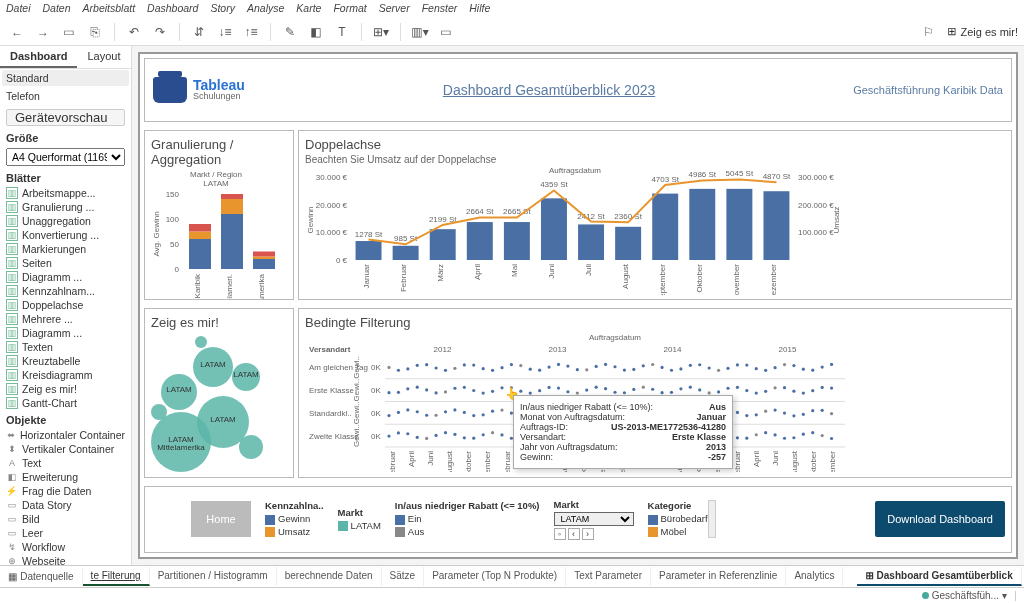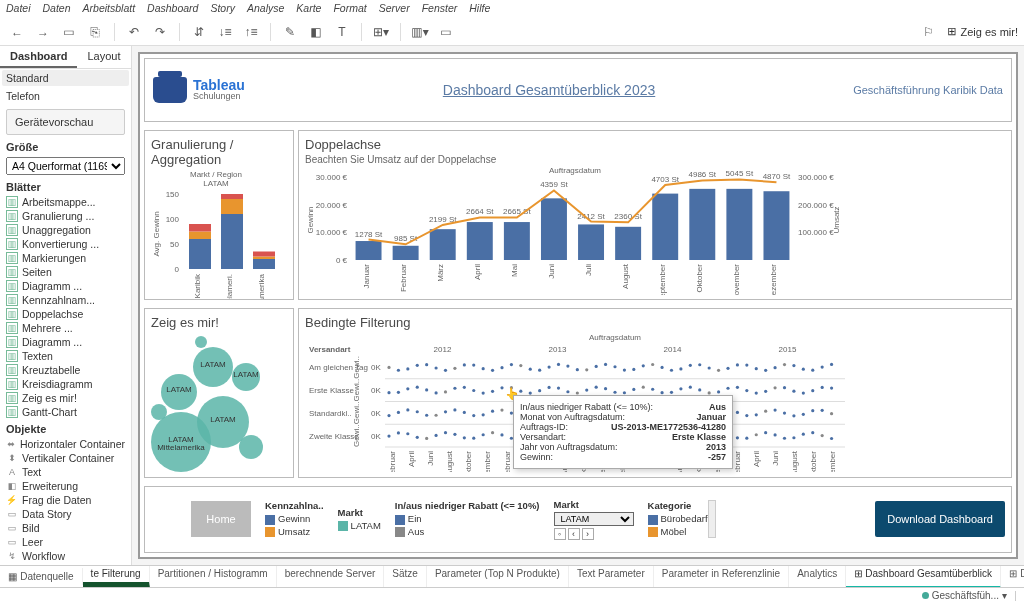--- a/index.html
+++ b/index.html
@@ -17,21 +17,21 @@
 .zeig-btn { display:flex; align-items:center; gap:4px; color:#333; font-size:11px;}
 
 
 .main { display:flex; height: calc(100% - 18px - 28px - 22px - 16px); }
 .leftpanel { width:132px; border-right:1px solid #ddd; display:flex; flex-direction:column; overflow:hidden;}
 .lp-tabs { display:flex; border-bottom:1px solid #ddd; font-size:11px;}
 .lp-tab { padding:4px 10px; cursor:pointer;}
 .lp-tab.active { font-weight:bold; border-bottom:2px solid #666;}
 .lp-sec-title { font-weight:bold; font-size:11px; padding:4px 6px 2px; color:#333;}
 .lp-gray { background:#eee; padding:2px 4px; margin:1px 2px; font-size:10.5px; border-radius:2px;}
-.lp-btn { display:inline-block; padding:6px 8px; border:1px solid #ccc; background:#f5f5f5; font-size:11px; margin:4px 6px 2px; border-radius:2px;}
+.lp-btn { display:inline-block; padding:0 8px; border:1px solid #ccc; background:#f5f5f5; font-size:13px; margin:4px 6px 2px; border-radius:2px;}
 .lp-select { margin:2px 6px; width:calc(100% - 12px); font-size:10.5px; padding:1px;}
 .lp-list { overflow-y:auto; flex:0 0 auto;}
 .lp-item { display:flex; align-items:center; gap:4px; padding:1px 6px; font-size:10.5px; white-space:nowrap; overflow:hidden; text-overflow:ellipsis;}
 .lp-item .ico { width:12px; height:12px; display:inline-flex; align-items:center; justify-content:center; font-size:9px;}
 .sheet-ico { color:#7b9; border:1px solid #7b9; width:10px; height:10px; font-size:7px; line-height:8px;}
 .obj-ico { color:#888;}
 
 
 .canvas { flex:1; background:#f4f4f4; padding:6px; overflow:hidden;}
 .dash { background:#fff; border:2px solid #999; height:100%; display:flex; flex-direction:column; gap:8px; padding:4px;}
@@ -70,22 +70,22 @@
 .dl-btn{background:#0c4a6e;color:#fff;padding:12px 12px;font-size:11px;margin-left:auto;border-radius:2px;}
 .market-sel{border:1px solid #666;font-size:9px;padding:0 2px;width:80px;}
 .pager{display:flex;gap:2px;font-size:9px;margin-top:2px;}
 .pager span{border:1px solid #aaa;width:12px;height:12px;display:inline-flex;align-items:center;justify-content:center;}
 .kat-scroll{position:relative;padding-right:8px;}
 .kat-scroll::after{content:"";position:absolute;right:0;top:0;bottom:0;width:6px;background:#eee;border:1px solid #ccc;}
 
 
 .sheet-tabs{display:flex;align-items:center;height:22px;border-top:1px solid #ccc;background:#fff;font-size:10px;overflow:hidden;}
 .sheet-tab{padding:3px 8px;border-right:1px solid #eee;white-space:nowrap;color:#555;}
-.sheet-tab.active-orange{border-bottom:6px solid #14532d;color:#333;}
-.sheet-tab.active-blue{border-bottom:2px solid #14b8a6;color:#333;font-weight:normal;}
+.sheet-tab.active-orange{border-bottom:2px solid #14532d;color:#333;text-decoration:underline;}
+.sheet-tab.active-blue{border-bottom:2px solid #0c4a6e;color:#333;font-weight:bold;margin-left:14px;}
 
 
 .statusbar{height:16px;border-top:1px solid #ccc;display:flex;justify-content:flex-end;align-items:center;padding:0 8px;font-size:10px;gap:8px;color:#555;}
 .status-item{display:flex;align-items:center;gap:3px;}
 .green-dot{width:7px;height:7px;background:#4a9;border-radius:50%;}
 </style>
 </head>
 <body>
 
 <div class="menubar">
@@ -699,21 +699,21 @@
       </div>
     </div>
   </div>
 </div>
 
 <div class="sheet-tabs">
   <div class="sheet-tab">▦ <span>Datenquelle</span></div>
   <div id="btabs" style="display:flex">
       <div class="sheet-tab active-orange">te Filterung</div>
       <div class="sheet-tab">Partitionen / Histogramm</div>
-      <div class="sheet-tab">berechnende Server</div>
+      <div class="sheet-tab">berechnende Daten</div>
       <div class="sheet-tab">Sätze</div>
       <div class="sheet-tab">Parameter (Top N Produkte)</div>
       <div class="sheet-tab">Text Parameter</div>
       <div class="sheet-tab">Parameter in Referenzlinie</div>
       <div class="sheet-tab">Analytics</div>
       <div class="sheet-tab active-blue">⊞ Dashboard Gesamtüberblick</div>
       <div class="sheet-tab">⊞ Dashboard Newelements</div>
     </div>
 
 </div>

